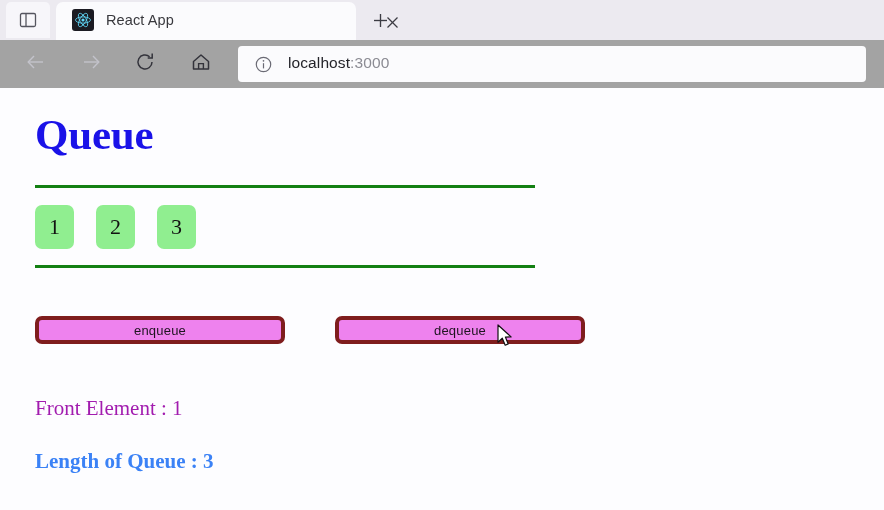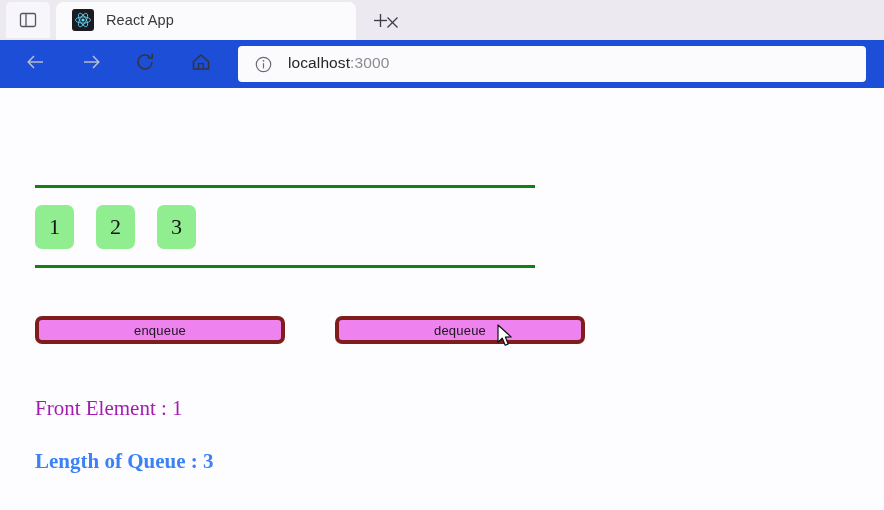--- a/index.html
+++ b/index.html
@@ -108,21 +108,21 @@
     display: flex;
     align-items: center;
     justify-content: center;
   }
 
   .toolbar {
     position: absolute;
     top: 40px; left: 0;
     width: 884px;
     height: 48px;
-    background: #1d4ed8;
+    background: #a3a3a3;
     text-decoration: underline;
   }
 
   .nav-btn {
     position: absolute;
     top: 9px;
     width: 32px;
     height: 30px;
     display: flex;
     align-items: center;
@@ -363,20 +363,21 @@
           </svg>
         </span>
         <span class="url-text"><span>localhost</span><span class="url-port">:3000</span></span>
       </div>
 
     </div>
   </div>
 
   <div class="page">
 
+    <h1 class="page-title">Queue</h1>
 
     <div class="rule rule-top"></div>
 
     <div class="queue-track">
       <div class="queue-item">1</div>
       <div class="queue-item">2</div>
       <div class="queue-item">3</div>
     </div>
 
     <div class="rule rule-bottom"></div>

